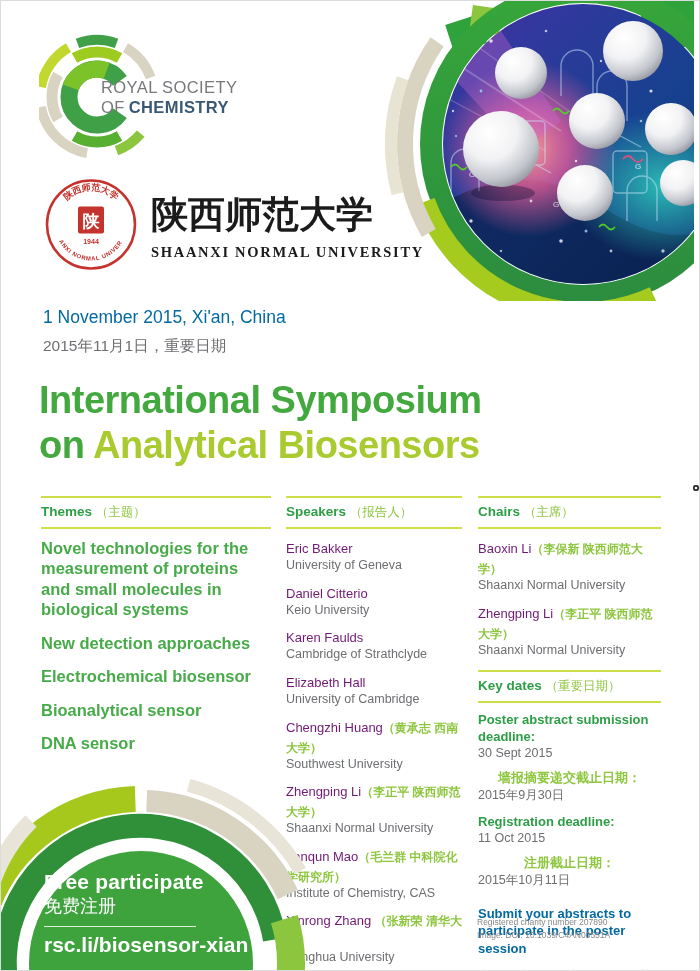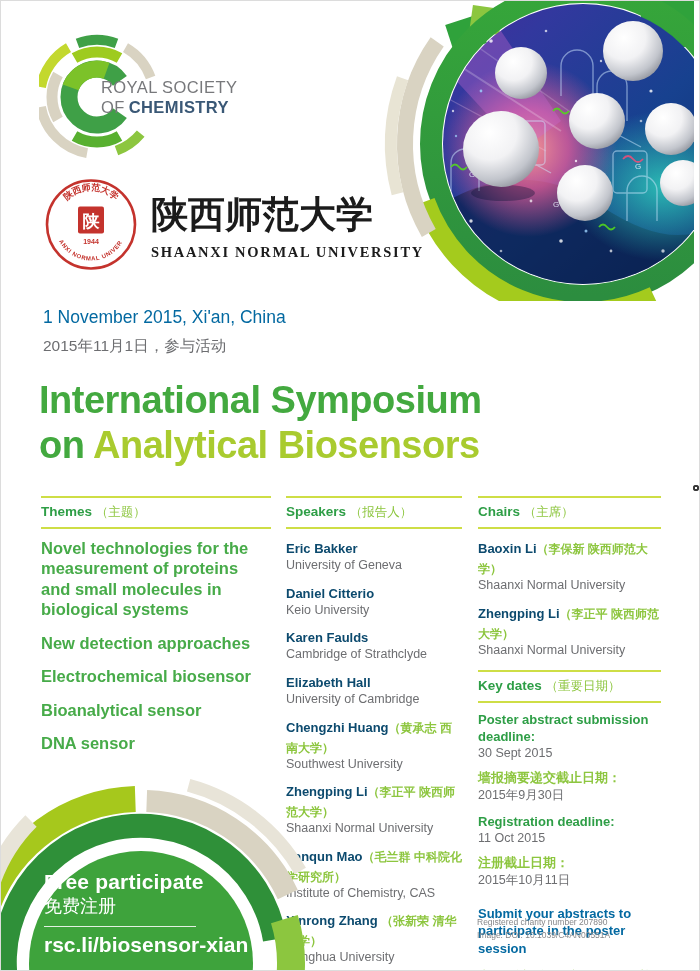--- a/index.html
+++ b/index.html
@@ -29,27 +29,27 @@
   .col-themes{width:230px;margin-right:15px;}
   .col-speakers{width:176px;margin-right:16px;}
   .col-chairs{width:183px;}
   .sec-head{border-top:2px solid #cede46;border-bottom:2px solid #cede46;
             padding:6px 0 6px;margin-bottom:9px;font-size:13.5px;font-weight:bold;color:#2e9e46;}
   .sec-head .cn{color:#8dc63f;font-weight:normal;font-size:12.5px;margin-top:36px;}
   .sec-head.mt{margin-top:12px;}
   .theme-item{font-size:16.5px;font-weight:600;color:#47ab49;line-height:1.24;margin-bottom:13px;}
   .entry{margin-bottom:9px;}
   .entry-name{line-height:1.25;}
-  .nm{font-size:13px;font-weight:bold;color:#0c4a6e;}
+  .nm{font-size:13px;font-weight:normal;color:#701a75;}
   .nm-cn{font-size:12px;font-weight:bold;color:#8dc63f;}
   .entry-aff{font-size:12.5px;color:#6d6e71;line-height:1.25;}
   .kd-entry{margin-bottom:10px;}
   .kd-label{font-size:13px;font-weight:bold;line-height:1.3;}
   .kd-label.en{color:#2e9e46;}
-  .kd-label.cn{color:#8dc63f;}
+  .kd-label.cn{color:#8dc63f;text-align:center;}
   .kd-value{font-size:12.5px;color:#6d6e71;}
   .submit-en{font-size:13px;font-weight:bold;color:#0369a1;line-height:1.35;margin-top:16px;}
   .submit-cn{font-size:12.5px;color:#8dc63f;line-height:1.5;margin-top:10px;}
 
   
   .bottom-circle{position:absolute;left:0;top:770px;}
   .freereg{position:absolute;left:43px;top:869px;color:#ffffff;z-index:3;}
   .fr-title{font-size:21px;font-weight:bold;letter-spacing:.2px;}
   .fr-cn{font-size:18px;margin-top:0;}
   .fr-line{width:152px;height:1px;background:rgba(255,255,255,.85);margin:8px 0 6px;}
@@ -223,21 +223,21 @@
       <text x="48" y="66" font-size="7" font-weight="bold" fill="#c4332d" text-anchor="middle">1944</text>
     </svg>
     <div class="snnu-text">
       <div class="snnu-cal">陕西师范大学</div>
       <div class="snnu-en">SHAANXI NORMAL UNIVERSITY</div>
     </div>
   </div>
 
   <div class="dates">
     <div class="date-en">1 November 2015, Xi'an, China</div>
-    <div class="date-cn">2015年11月1日，参与活动</div>
+    <div class="date-cn">2015年11月1日，重要日期</div>
   </div>
 
   <div class="title">
     <div><span class="t-green">International Symposium</span></div>
     <div><span class="t-green">on </span><span class="t-lime">Analytical Biosensors</span></div>
   </div>
 
   <div class="columns">
 
     <div class="col-themes">

